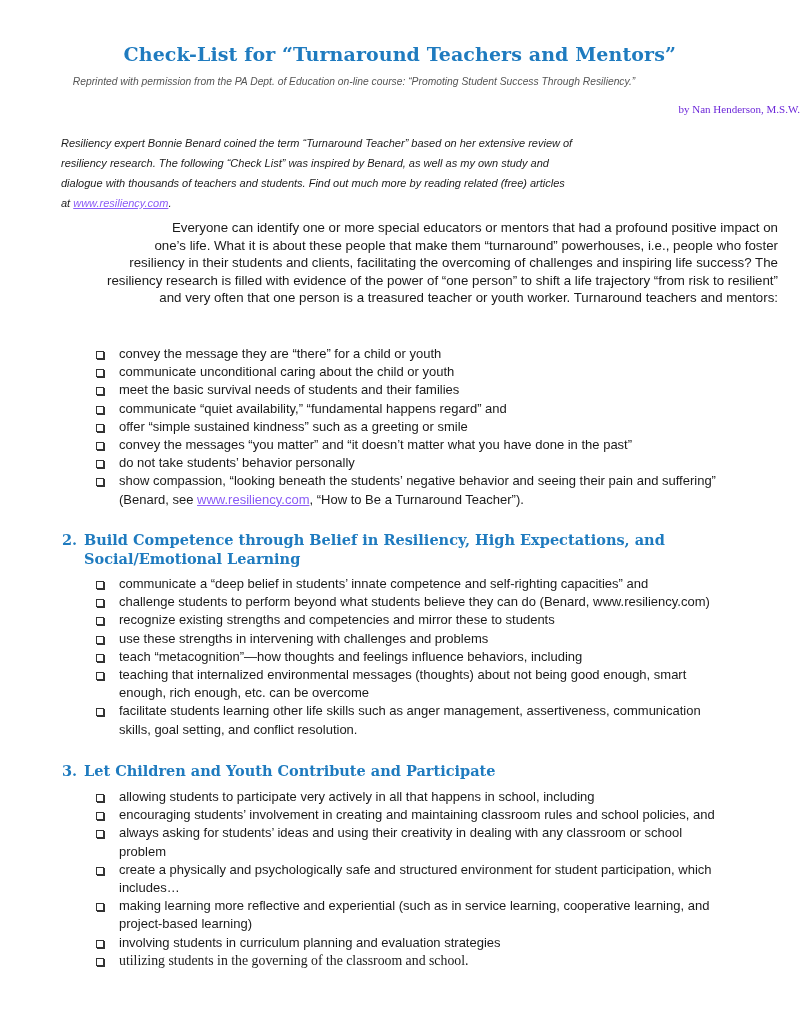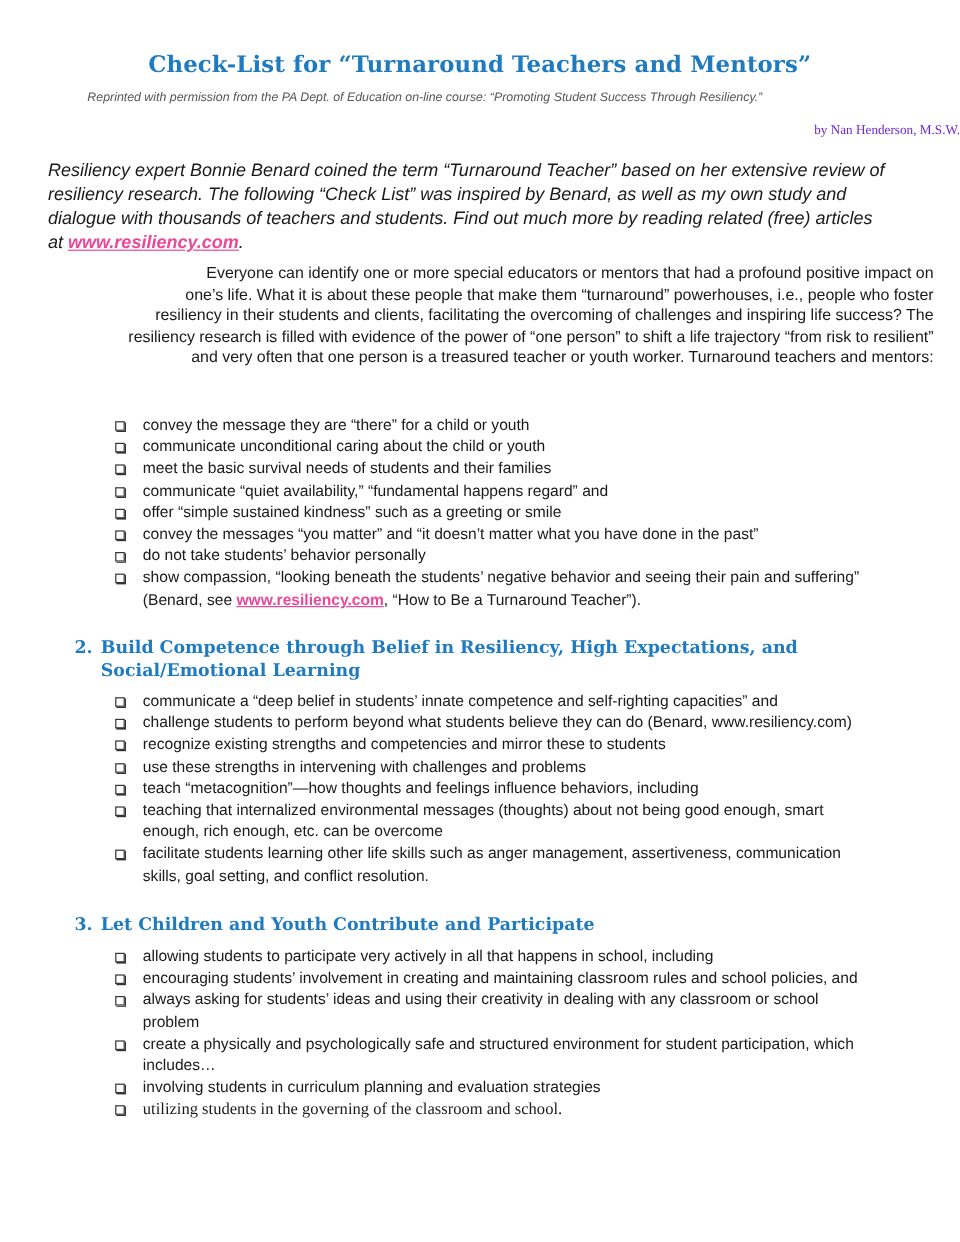--- a/index.html
+++ b/index.html
@@ -13,26 +13,26 @@
     .reprint {
       position: absolute; left: 0; width: 708px; top: 76px; text-align: center;
       font-family: "Liberation Sans", sans-serif; font-style: italic; font-size: 10.3px;
       color: #555555;
     }
     .byline {
       position: absolute; left: 0; width: 800px; top: 103px; text-align: right;
       font-family: "Liberation Serif", serif; font-size: 11px; color: #6d28d9;
     }
     .intro {
-      position: absolute; left: 40px; width: 720px; top: 133px;
-      font-family: "Liberation Sans", sans-serif; font-style: italic; font-size: 15px;
+      position: absolute; left: 61px; width: 720px; top: 133px;
+      font-family: "Liberation Sans", sans-serif; font-style: italic; font-size: 11px;
       line-height: 20px; color: #1a1a1a;
     }
     .intro .line { display: block; white-space: nowrap; }
-    a.link { color: #ec4899; text-decoration: underline; font-weight: bold; }
+    a.link { color: #8b5cf6; text-decoration: underline; }
     .body-para {
       position: absolute; left: 48px; width: 730px; top: 219px;
       font-family: "Liberation Sans", sans-serif; font-size: 13.3px; line-height: 17.6px;
       color: #1a1a1a;
       text-align: right;
     }
     .body-para .line { display: block; white-space: nowrap; }
     .body-para .indent { padding-left: 71px; }
     .section-heading {
       position: absolute; left: 62px;
@@ -104,17 +104,18 @@
   </ul>
 
   <div class="section-heading" style="top:761px;">
     <span class="num">3.</span><span>Let Children and Youth Contribute and Participate</span>
   </div>
   <ul class="list" style="top:788px;">
     <li><span class="box"></span><span class="txt"><span class="line">allowing students to participate very actively in all that happens in school, including</span></span></li>
     <li><span class="box"></span><span class="txt"><span class="line">encouraging students’ involvement in creating and maintaining classroom rules and school policies, and</span></span></li>
     <li><span class="box"></span><span class="txt"><span class="line">always asking for students’ ideas and using their creativity in dealing with any classroom or school</span><span class="line">problem</span></span></li>
     <li><span class="box"></span><span class="txt"><span class="line">create a physically and psychologically safe and structured environment for student participation, which</span><span class="line">includes…</span></span></li>
+    <li><span class="box"></span><span class="txt"><span class="line">making learning more reflective and experiential (such as in service learning, cooperative learning, and</span><span class="line">project-based learning)</span></span></li>
     <li><span class="box"></span><span class="txt"><span class="line">involving students in curriculum planning and evaluation strategies</span></span></li>
     <li class="serif-item"><span class="box"></span><span class="txt"><span class="line">utilizing students in the governing of the classroom and school.</span></span></li>
   </ul>
 
 </div>
 
 </body></html>

